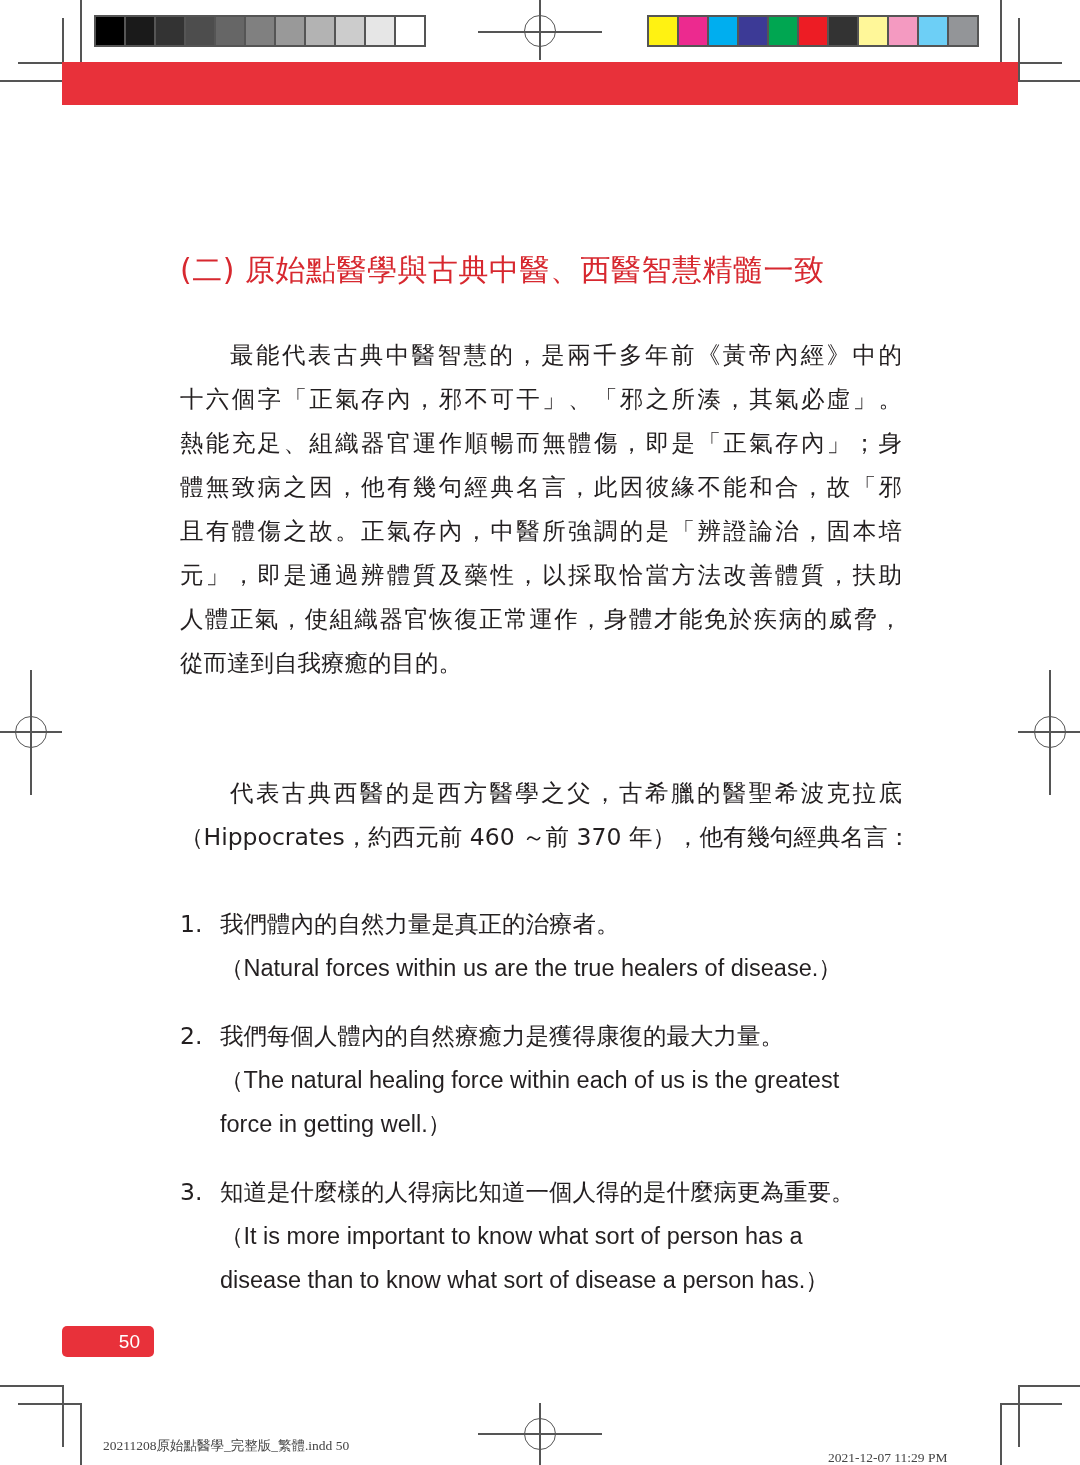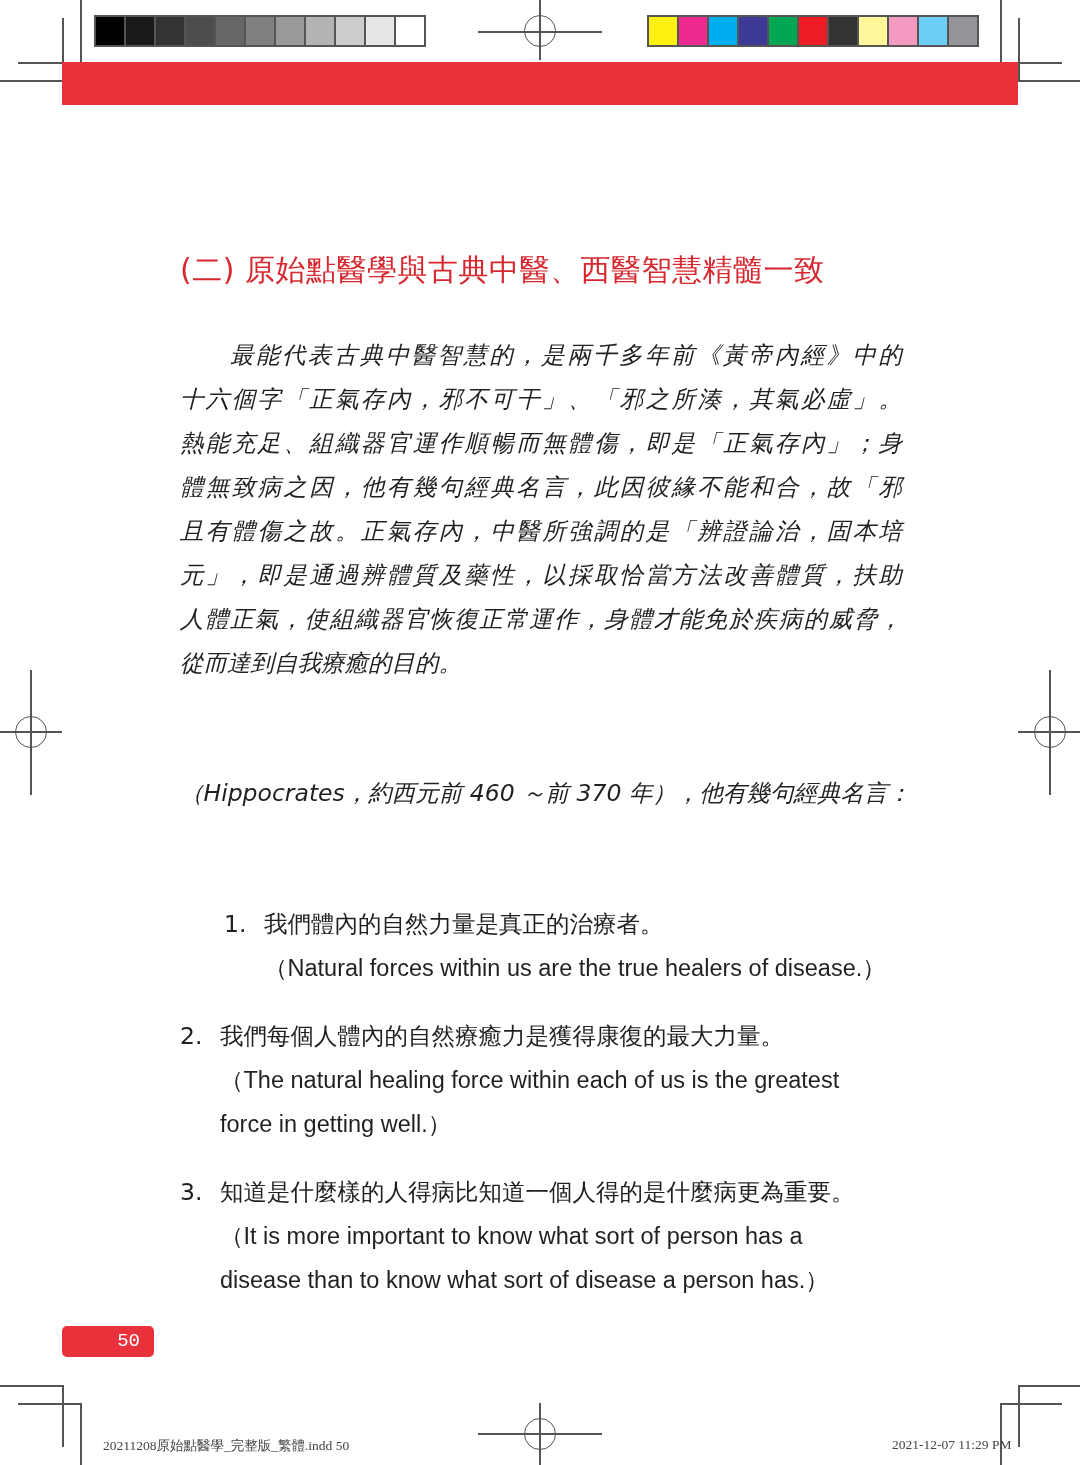--- a/index.html
+++ b/index.html
@@ -11,29 +11,29 @@
   .reg .circle { position: absolute; width: 32px; height: 32px; border: 1.5px solid #555; border-radius: 50%; }
 
   .swatches { position: absolute; top: 15px; height: 32px; display: flex; border: 2px solid #555; background: #555; gap: 2px; }
   .swatch { width: 28px; height: 28px; }
 
   .red-band { position: absolute; left: 62px; top: 62px; width: 956px; height: 43px; }
 
   .title { position: absolute; left: 180px; top: 250px; font-size: 30px; font-weight: normal; letter-spacing: 0.5px; white-space: nowrap; }
 
   .body-text { position: absolute; left: 180px; width: 722px; font-size: 23.5px; line-height: 44px; color: #231f20; }
-  .para-line { white-space: nowrap; display: block; text-align: justify; text-align-last: justify; font-style: italic; }
+  .para-line { white-space: nowrap; display: block; text-align: justify; text-align-last: justify; }
   .para-line.last { text-align-last: left; }
   .indent { padding-left: 50px; }
 
   .list-item { position: absolute; left: 180px; width: 725px; font-size: 23.5px; line-height: 44px; color: #231f20; }
   .list-num { display: inline-block; width: 40px; }
   .list-en { display: block; padding-left: 40px; font-family: "Liberation Sans", sans-serif; font-size: 23.5px; }
 
-  .page-badge { position: absolute; left: 62px; top: 1326px; width: 92px; height: 31px; border-radius: 5px; color: #fff; font-family: Liberation Mono, monospace; font-size: 19px; text-align: right; padding-right: 14px; line-height: 31px; }
+  .page-badge { position: absolute; left: 62px; top: 1326px; width: 92px; height: 31px; border-radius: 5px; color: #fff; font-family: Liberation Sans, sans-serif; font-size: 19px; text-align: right; padding-right: 14px; line-height: 31px; }
 
   .slug { position: absolute; top: 1437px; font-family: "Liberation Serif", serif; font-size: 13.5px; color: #444; white-space: nowrap; }
 </style>
 </head>
 <body>
 
 <div class="line-v" style="left:80px; top:0; height:62px;"></div>
 <div class="line-h" style="left:18px; top:62px; width:62px;"></div>
 <div class="line-v" style="left:62px; top:18px; height:62px;"></div>
 <div class="line-h" style="left:0; top:80px; width:62px;"></div>
@@ -110,36 +110,37 @@
   <span class="para-line">十六個字「正氣存內，邪不可干」、「邪之所湊，其氣必虛」。</span>
   <span class="para-line">熱能充足、組織器官運作順暢而無體傷，即是「正氣存內」；身</span>
   <span class="para-line">體無致病之因，他有幾句經典名言，此因彼緣不能和合，故「邪</span>
   <span class="para-line">且有體傷之故。正氣存內，中醫所強調的是「辨證論治，固本培</span>
   <span class="para-line">元」，即是通過辨體質及藥性，以採取恰當方法改善體質，扶助</span>
   <span class="para-line">人體正氣，使組織器官恢復正常運作，身體才能免於疾病的威脅，</span>
   <span class="para-line last">從而達到自我療癒的目的。</span>
 </div>
 
 <div class="body-text" style="top:771px;">
+  <span class="para-line indent">代表古典西醫的是西方醫學之父，古希臘的醫聖希波克拉底</span>
   <span class="para-line">（Hippocrates，約西元前 460 ～前 370 年），他有幾句經典名言：</span>
 </div>
 
-<div class="list-item" style="top:902px;margin-left:44px;">
+<div class="list-item" style="top:902px;">
   <div><span class="list-num">1.</span><span>我們體內的自然力量是真正的治療者。</span></div>
   <span class="list-en">（Natural forces within us are the true healers of disease.）</span>
 </div>
 
 <div class="list-item" style="top:1014px;">
   <div><span class="list-num">2.</span><span>我們每個人體內的自然療癒力是獲得康復的最大力量。</span></div>
   <span class="list-en">（The natural healing force within each of us is the greatest</span>
   <span class="list-en">force in getting well.）</span>
 </div>
 
 <div class="list-item" style="top:1170px;">
   <div><span class="list-num">3.</span><span>知道是什麼樣的人得病比知道一個人得的是什麼病更為重要。</span></div>
   <span class="list-en">（It is more important to know what sort of person has a</span>
   <span class="list-en">disease than to know what sort of disease a person has.）</span>
 </div>
 
 <div class="page-badge" id="badge" style="background: rgb(232, 49, 58);">50</div>
 
 <div class="slug" style="left:103px;">20211208原始點醫學_完整版_繁體.indd   50</div>
-<div class="slug" style="left:892px;">2021-12-07   11:29 PM</div>
+<div class="slug" style="left:828px;margin-top:13px;">2021-12-07   11:29 PM</div>
 
 </body></html>

